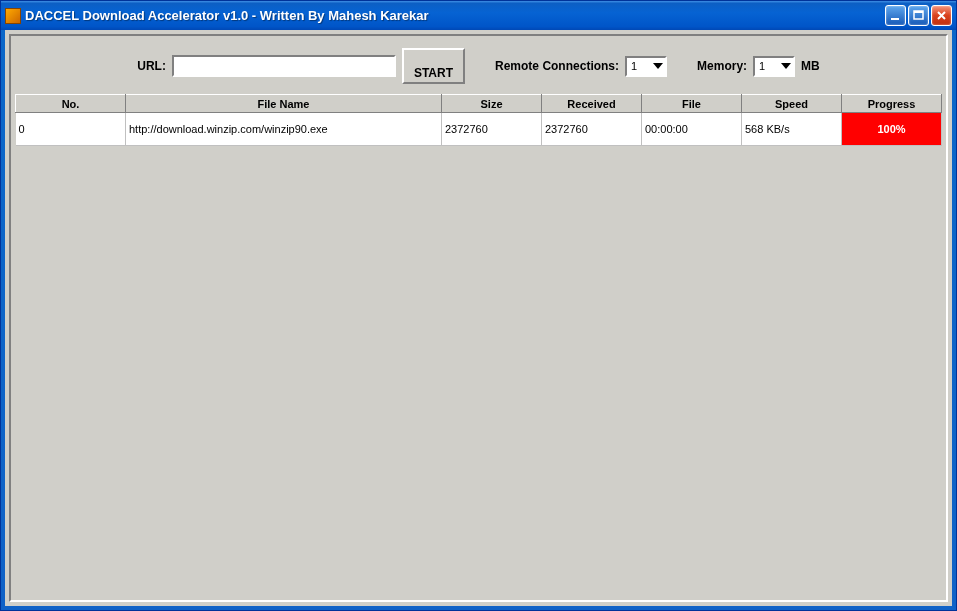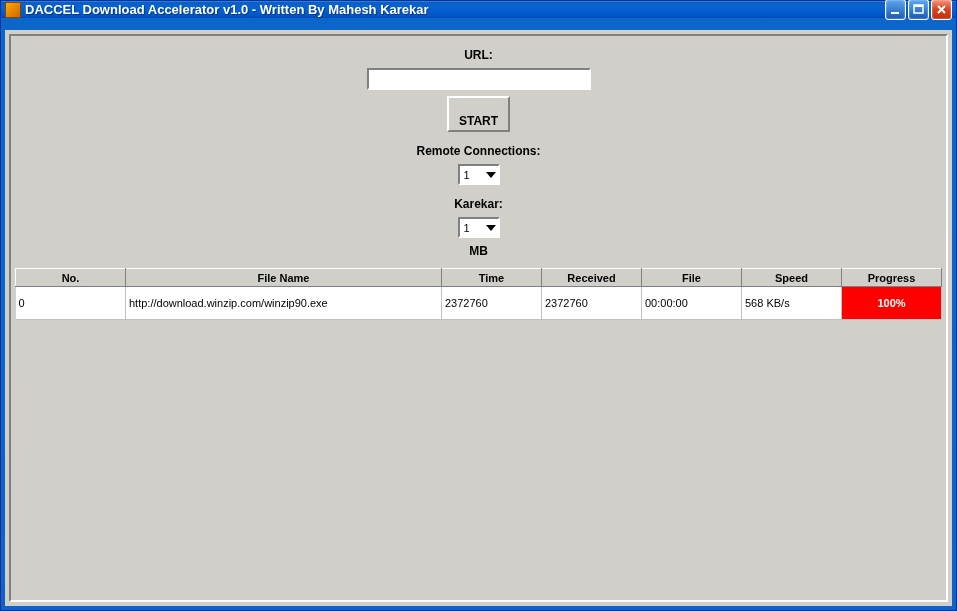--- a/index.html
+++ b/index.html
@@ -13,21 +13,21 @@
     height: 611px;
     overflow: hidden;
   }
   .window {
     width: 957px;
     height: 611px;
     border: 1px solid #003399;
     position: relative;
   }
   .titlebar {
-    height: 17px;
+    height: 29px;
     background: linear-gradient(to bottom, #3f8fe5 0%, #0c5fc4 8%, #0663d3 40%, #0055c8 88%, #0048b5 100%);
     display: flex;
     align-items: center;
     padding: 0 4px;
     position: relative;
   }
   .titlebar-icon {
     width: 16px;
     height: 16px;
     margin-right: 4px;
@@ -84,21 +84,20 @@
     border-color: #808080 #fff #fff #808080;
     padding: 12px 4px 4px 4px;
   }
   .toolbar {
     display: flex;
     align-items: center;
     justify-content: center;
     gap: 6px;
     margin-bottom: 10px;
     font-size: 12px;
-    flex-direction: column;
   }
   .toolbar b { font-weight: bold; }
   .url-input {
     width: 224px;
     height: 22px;
     border: 2px solid;
     border-color: #808080 #fff #fff #808080;
     background: #fff;
     padding: 0 4px;
     font-size: 11px;
@@ -210,21 +209,21 @@
         <b>URL:</b>
         <input class="url-input" type="text" value="" style="">
         <button class="start-btn">START</button>
         <span class="gap"></span>
         <b>Remote Connections:</b>
         <div class="dropdown">
           <span>1</span>
           <span class="dropdown-arrow"></span>
         </div>
         <span class="gap"></span>
-        <b>Karekar:</b>
+        <b>Memory:</b>
         <div class="dropdown">
           <span>1</span>
           <span class="dropdown-arrow"></span>
         </div>
         <b>MB</b>
       </div>
 
       <div class="table-wrap">
         <table>
           <colgroup>
@@ -233,21 +232,21 @@
               <col class="col-size">
             <col class="col-rec">
               <col class="col-time">
               <col class="col-speed">
               <col class="col-prog">
           </colgroup>
           <thead>
             <tr>
               <th>No.</th>
               <th>File Name</th>
-              <th>Time</th>
+              <th>Size</th>
               <th>Received</th>
               <th>File</th>
               <th>Speed</th>
               <th>Progress</th>
             </tr>
           </thead>
           <tbody>
             <tr>
               <td>0</td>
               <td>http://download.winzip.com/winzip90.exe</td>

